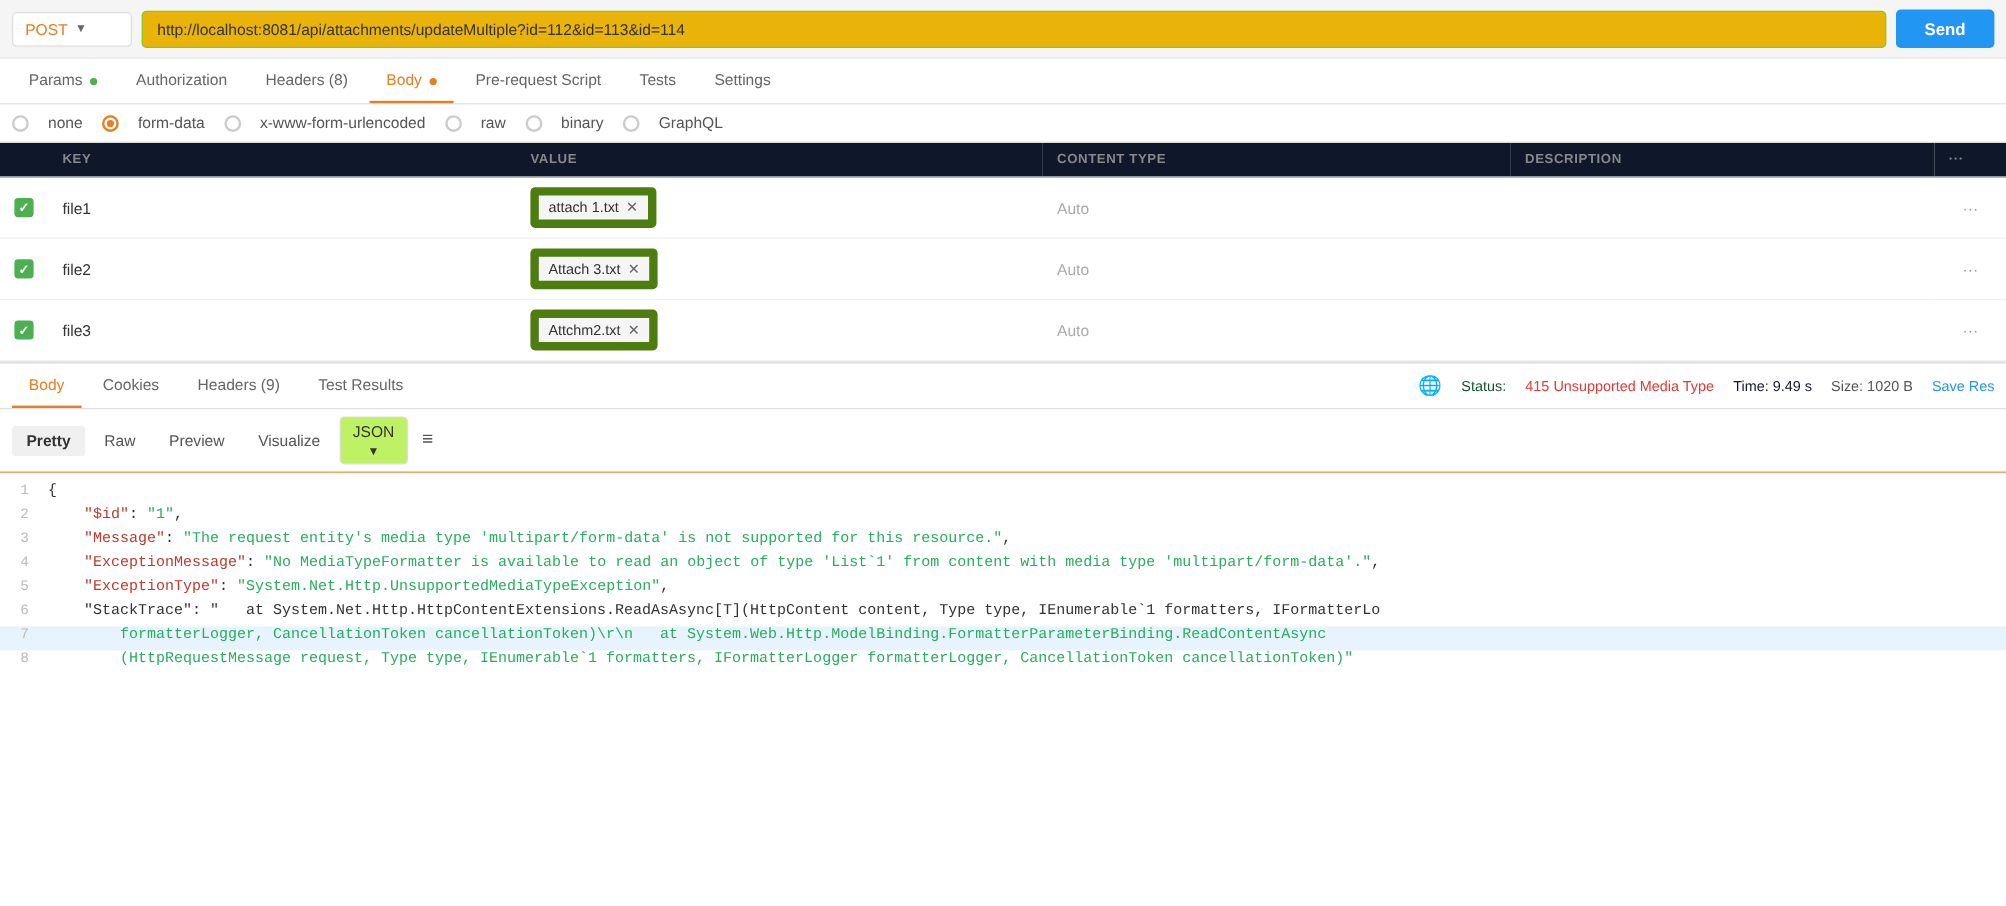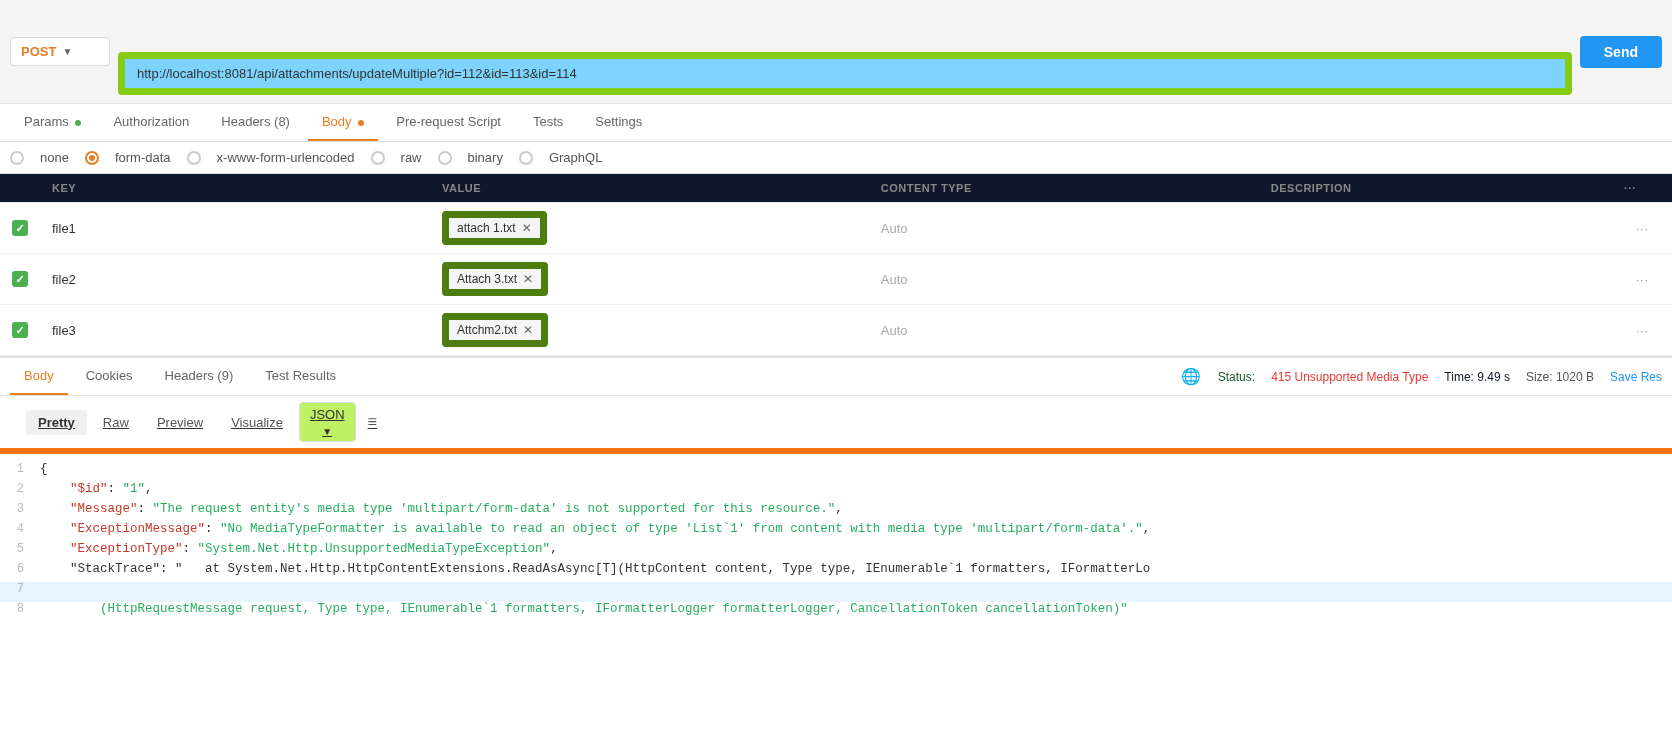--- a/index.html
+++ b/index.html
@@ -15,36 +15,35 @@
       gap: 8px;
     }
     .method-select {
       display: flex;
       align-items: center;
       gap: 6px;
       background: #fff;
       border: 1px solid #ddd;
       border-radius: 4px;
       padding: 6px 10px;
-      font-weight: 700;
+      font-weight: 400;
       font-size: 13px;
       color: #e67e22;
       cursor: pointer;
       min-width: 100px;
     }
     .method-select .chevron { color: #666; font-size: 10px; }
     .url-input {
       flex: 1;
-      border: 7px solid #84cc16;
+      border: 1px solid #84cc16;
       border-radius: 4px;
       padding: 7px 12px;
       font-size: 13px;
-      background: #7dd3fc;
+      background: #eab308;
       color: #333;
-      margin-top: 44px;
     }
     .send-button {
       background: #2196f3;
       color: #fff;
       border: none;
       border-radius: 4px;
       padding: 8px 24px;
       font-size: 14px;
       font-weight: 600;
       cursor: pointer;
@@ -215,24 +214,23 @@
     .status-label { color: #14532d; }
     .time-label { color: #0f172a; }
     .size-label { color: #555; }
     .save-res { color: #2196f3; cursor: pointer; font-weight: 500; }
     .globe-icon { color: #888; font-size: 16px; }
 
     
     .format-tabs {
       display: flex;
       align-items: center;
-      padding: 6px 26px;
+      padding: 6px 10px;
       gap: 4px;
-      border-bottom: 6px solid #f97316;
-      text-decoration: underline;
+      border-bottom: 1px solid #f97316;
     }
     .fmt-tab {
       padding: 5px 12px;
       font-size: 13px;
       cursor: pointer;
       color: #555;
       border-radius: 3px;
     }
     .fmt-tab.active {
       background: #f0f0f0;
@@ -467,20 +465,21 @@
       <div class="code-line">
         <span class="line-num">5</span>
         <span class="line-content">    <span style="color:#c0392b">"ExceptionType"</span>: <span style="color:#27ae60">"System.Net.Http.UnsupportedMediaTypeException"</span>,</span>
       </div>
       <div class="code-line">
         <span class="line-num">6</span>
         <span class="line-content">    "StackTrace": "   at System.Net.Http.HttpContentExtensions.ReadAsAsync[T](HttpContent content, Type type, IEnumerable`1 formatters, IFormatterLo</span>
       </div>
       <div class="code-line line-highlight">
         <span class="line-num">7</span>
+        <span class="line-content" style="color: rgb(39, 174, 96);">        formatterLogger, CancellationToken cancellationToken)\r\n   at System.Web.Http.ModelBinding.FormatterParameterBinding.ReadContentAsync</span>
       </div>
       <div class="code-line">
         <span class="line-num">8</span>
         <span class="line-content" style="color: rgb(39, 174, 96);">        (HttpRequestMessage request, Type type, IEnumerable`1 formatters, IFormatterLogger formatterLogger, CancellationToken cancellationToken)"</span>
       </div>
     </div>
 
 </div>
 
 </body></html>

